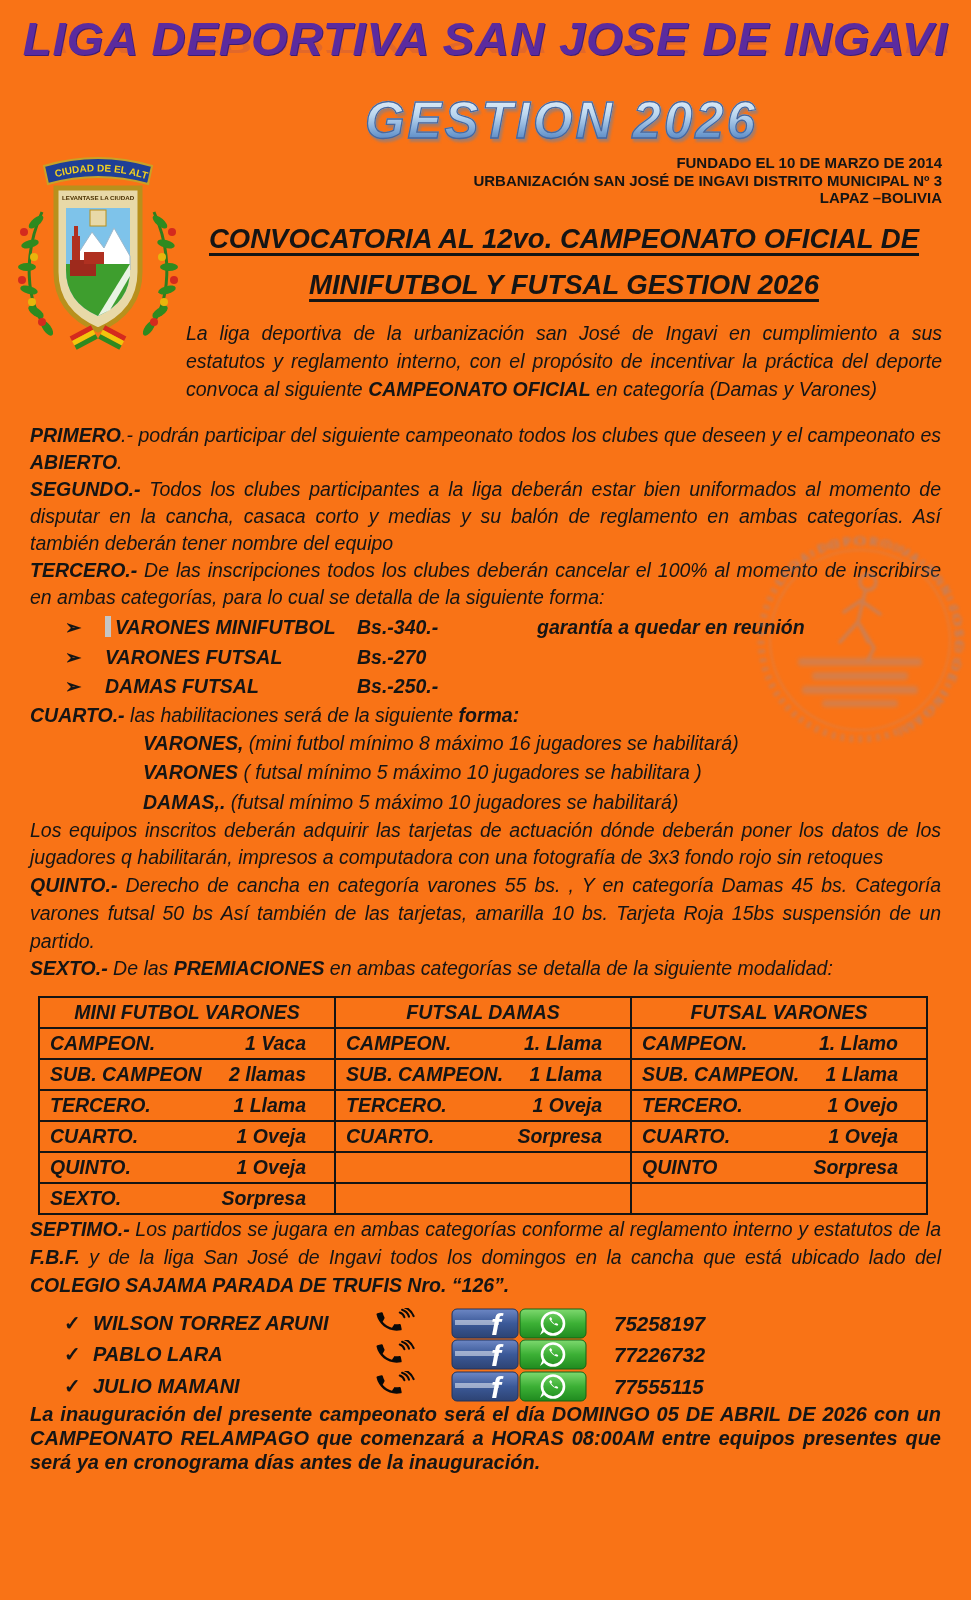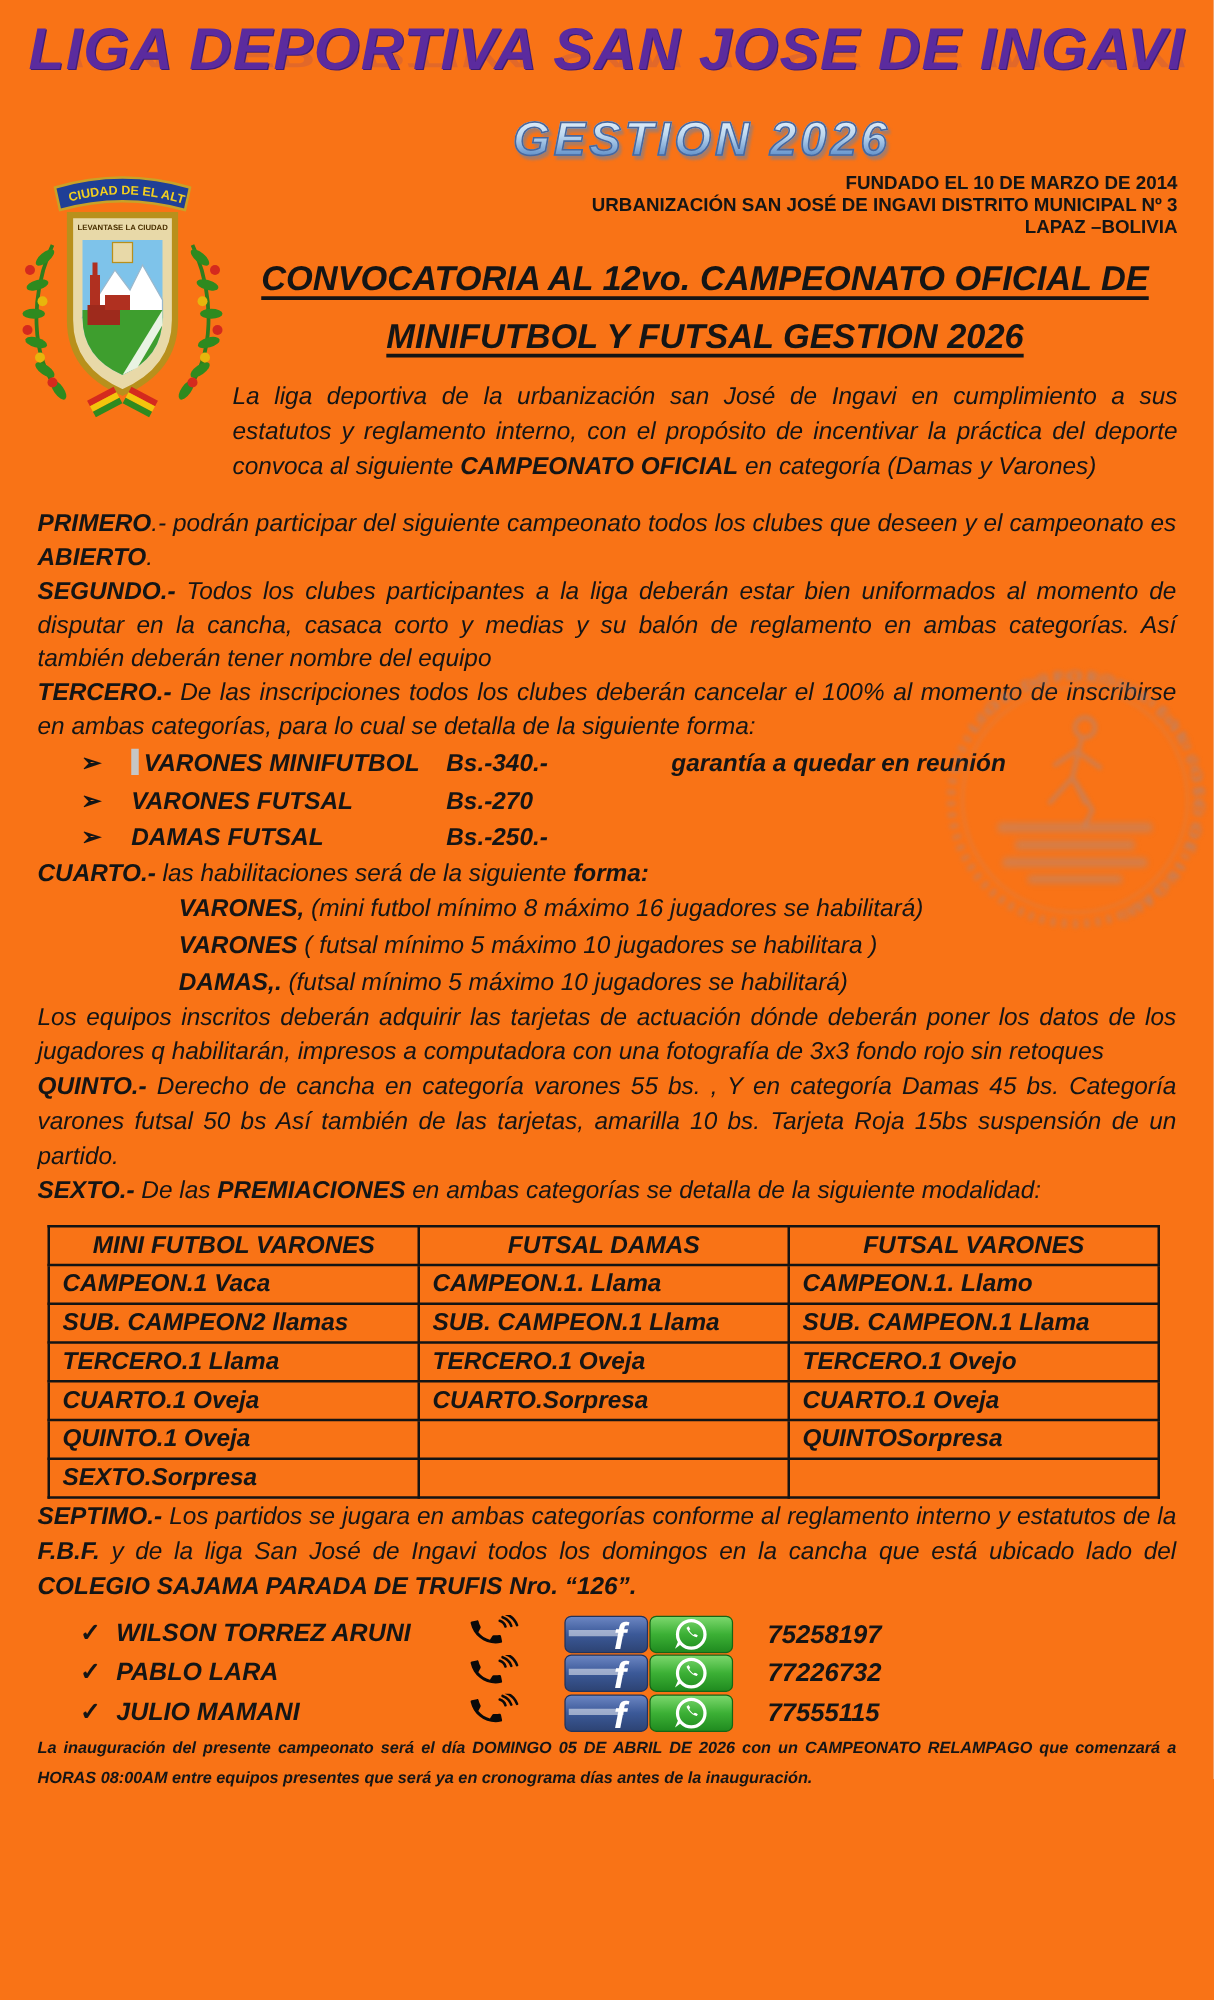--- a/index.html
+++ b/index.html
@@ -20,21 +20,21 @@
   }
   .liga-reflection {
     text-align:center; font-size:47px; font-weight:bold; font-style:italic;
     color:#5b2b9e; line-height:1.05; letter-spacing:1px; white-space:nowrap;
     transform:scaleY(-0.6); transform-origin:top center;
     opacity:0.14; height:30px; overflow:hidden; margin-top:-4px;
   }
   .gestion-wrap { text-align:center; transform:translateX(76px); margin-top:2px; }
   .gestion-title {
     display:inline-block;
-    font-size:38px; font-weight:bold; font-style:italic; letter-spacing:3px;
+    font-size:51px; font-weight:bold; font-style:italic; letter-spacing:3px;
     background:linear-gradient(180deg,#f2f8fd 0%,#bcd7ef 40%,#5f8fc9 80%,#3c6aa8 100%);
     -webkit-background-clip:text; background-clip:text; color:transparent;
     -webkit-text-stroke:1.3px #49679c;
     filter:drop-shadow(2px 3px 1px rgba(110,130,160,0.55));
     white-space:nowrap;
   }
 
   
   .top-row { position:relative; margin-top:4px; }
   .logo-box { position:absolute; left:14px; top:-2px; width:168px; height:204px; }
@@ -59,35 +59,35 @@
   .cuarto { margin-top:28px; margin-left:62px; }
   .habil { margin-left:113px; line-height:29.5px; }
   .quinto { margin-top:40px; line-height:28px; }
   .table-wrap { margin:14px 8px 0 8px; }
   table.prizes { width:890px; border-collapse:collapse; table-layout:fixed; }
   .prizes th, .prizes td {
     border:2px solid #141414; font-style:italic; font-weight:bold;
     font-size:19.5px; padding:1px 10px; height:26px; overflow:hidden; white-space:nowrap;
   }
   .prizes th { text-align:center; }
-  .prizes td .cellflex { display:flex; justify-content:flex-start; padding-right:18px; }
+  .prizes td .cellflex { display:flex; justify-content:space-between; padding-right:18px; }
 
   .septimo { margin-top:25px; line-height:28px; }
   .octavo { margin-top:27px; }
 
   .contacts { margin-top:8px; }
   .contact-row { display:flex; align-items:center; height:31.5px; margin-left:34px; font-weight:bold; }
   .check { width:29px; font-size:20px; font-style:normal; }
   .c-name { width:256px; font-size:20px; }
   .icon-phone { width:62px; height:30px; margin-left:14px; flex:0 0 auto; }
   .fbwa { display:flex; margin-left:26px; flex:0 0 auto; }
   .icon-fb, .icon-wa { width:68px; height:31px; }
   .c-phone { margin-left:27px; font-size:20.5px; }
 
-  .closing { margin-top:10px; font-weight:bold; font-size:13px; line-height:24px; }
+  .closing { margin-top:10px; font-weight:bold; font-size:20px; line-height:24px; }
 
   .stamp { position:absolute; left:750px; top:530px; width:221px; height:220px; opacity:0.55; pointer-events:none; }
 </style>
 </head>
 <body>
 
 <div class="page">
 
   <div class="liga-title">LIGA DEPORTIVA SAN JOSE DE INGAVI</div>
   <div class="liga-reflection" aria-hidden="true">LIGA DEPORTIVA SAN JOSE DE INGAVI</div>

